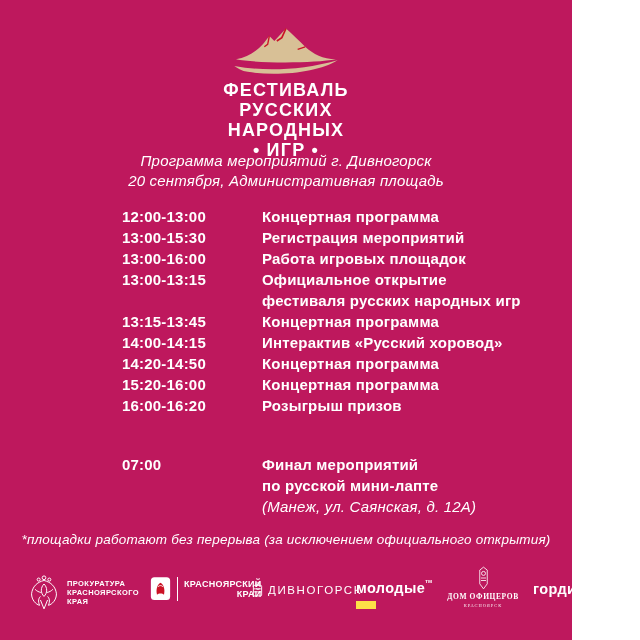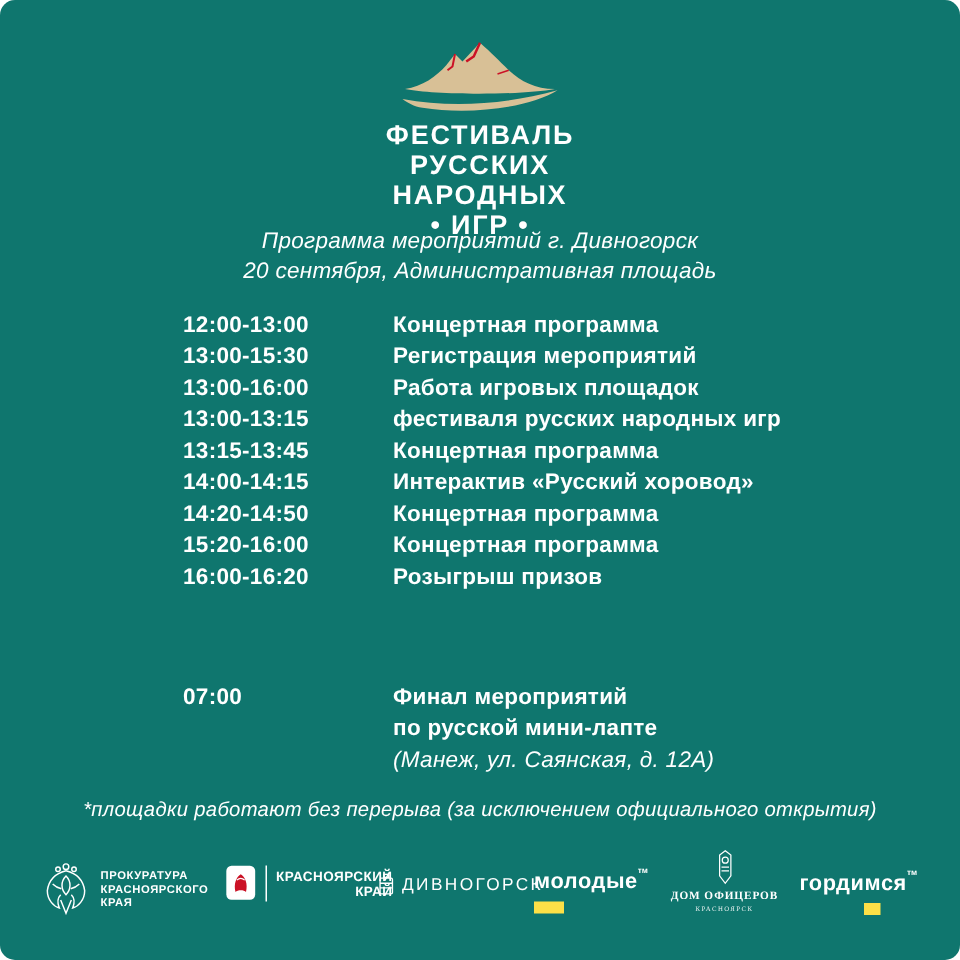--- a/index.html
+++ b/index.html
@@ -1,20 +1,19 @@
 <!DOCTYPE html>
 <html><head>
 <meta charset="utf-8">
 <style>
   html,body{margin:0;padding:0;background:#fff;}
   .poster{
-    position:relative;width:640px;height:640px;overflow:hidden;
-    background:#0f766e;color:#fff;
+    position:relative;width:572px;height:640px;overflow:hidden;
+    background:#be185d;color:#fff;
     font-family:"Liberation Sans","DejaVu Sans",sans-serif;
-    border-radius:10px;
   }
   
   .logo-block{position:absolute;top:26px;left:0;right:0;text-align:center;}
   .mountain{display:block;margin:0 auto 4px auto;}
   .title-line{
     font-size:18px;line-height:20px;font-weight:800;letter-spacing:1.2px;
     color:#fff;
   }
   
   .subtitle{position:absolute;top:151px;left:0;right:0;text-align:center;
@@ -89,20 +88,21 @@
     </div>
     <div class="srow">
       <div class="stime">13:00-16:00</div>
       <div class="slines">
           <div>Работа игровых площадок</div>
         </div>
     </div>
     <div class="srow">
       <div class="stime">13:00-13:15</div>
       <div class="slines">
+        <div>Официальное открытие</div>
         <div>фестиваля русских народных игр</div>
       </div>
     </div>
     <div class="srow">
       <div class="stime">13:15-13:45</div>
       <div class="slines">
           <div>Концертная программа</div>
         </div>
     </div>
     <div class="srow">

